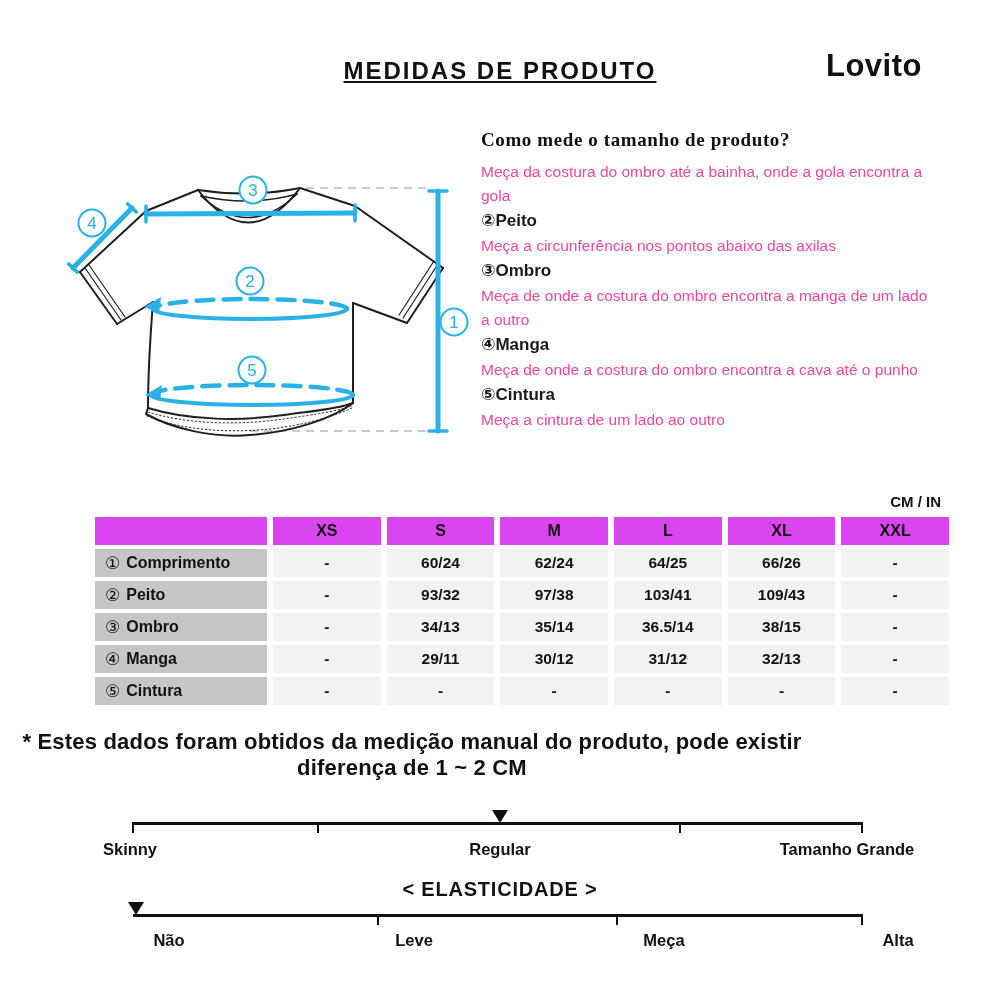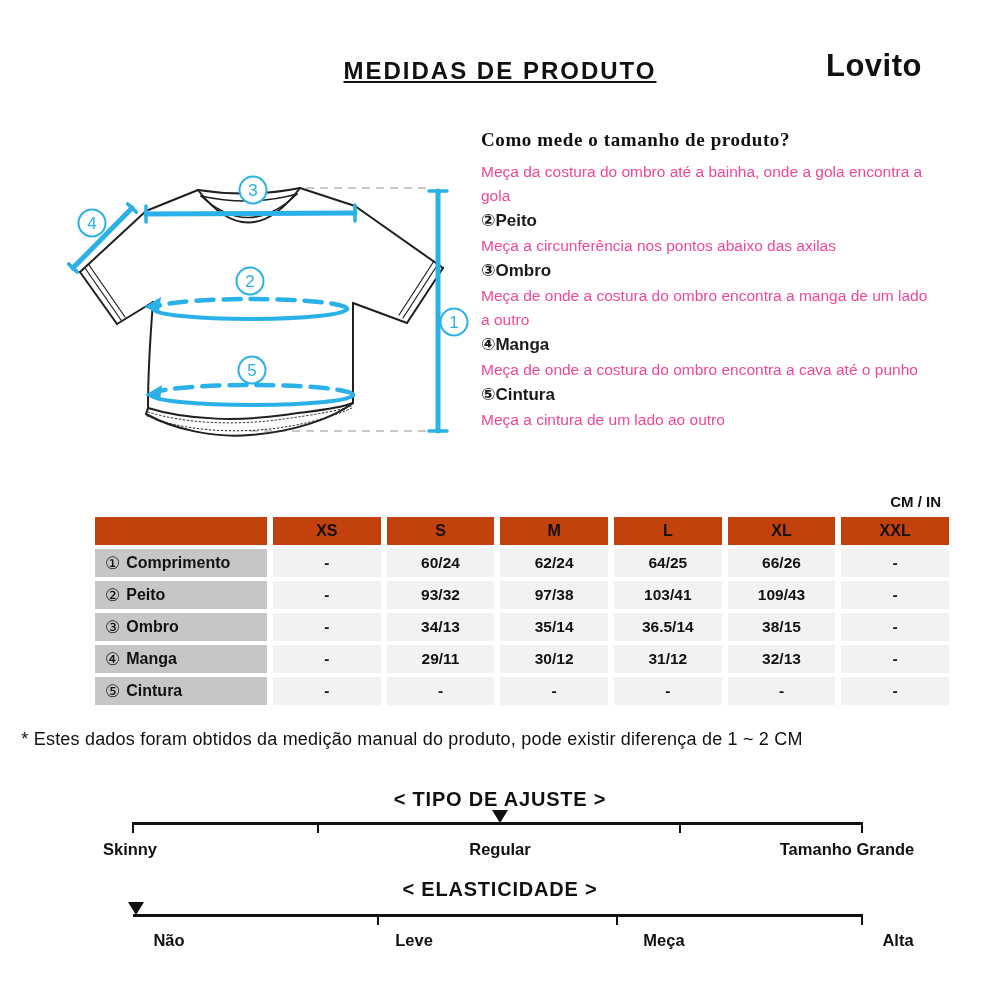--- a/index.html
+++ b/index.html
@@ -37,29 +37,29 @@
   .size-table {
     position:absolute; left:95px; top:517px; width:854px;
     display:grid;
     grid-template-columns:172px repeat(6, 1fr);
     column-gap:6px; row-gap:4px;
   }
   .size-table .cell {
     height:28px; display:flex; align-items:center; justify-content:center;
     font-size:15.5px; font-weight:bold; background:#f2f2f2;
   }
-  .size-table .head { background:#c2410c; font-size:16px; }
+  .size-table .head { background:#d946ef; font-size:16px; }
   .size-table .rowlabel {
     background:#c6c6c6; justify-content:flex-start; padding-left:10px; font-size:16px;
   }
   .size-table .rowlabel .circ { margin-right:6px; font-weight:normal; font-size:17px; }
 
   .note {
     position:absolute; top:729px; left:0; width:824px; text-align:center;
-    font-size:18px; font-weight:normal; letter-spacing:0.2px;
+    font-size:22px; font-weight:bold; letter-spacing:0.2px;
   }
 
   
   .slider-title {
     position:absolute; left:0; width:1000px; text-align:center;
     font-size:20px; font-weight:bold; letter-spacing:0.8px;
   }
   .slider-title.t1 { top:788px; }
   .slider-title.t2 { top:878px; }
   .slider-line {
@@ -246,21 +246,20 @@
     <div class="cell">-</div>
     <div class="cell">-</div>
     <div class="cell">-</div>
     <div class="cell">-</div>
     <div class="cell">-</div>
     <div class="cell">-</div>
   </div>
 
   <div class="note">* Estes dados foram obtidos da medição manual do produto, pode existir diferença de 1 ~ 2 CM</div>
 
-  <div class="slider-title t1">&lt; TIPO DE AJUSTE &gt;</div>
   <div class="slider-line l1">
     <div class="tick" style="left:0%"></div>
     <div class="tick" style="left:25.4%"></div>
     <div class="tick" style="left:75%"></div>
     <div class="tick" style="left:100%"></div>
     <div class="marker" style="left:50.3%"></div>
   </div>
   <span class="slider-label row1" style="left:130px">Skinny</span>
   <span class="slider-label row1" style="left:500px">Regular</span>
   <span class="slider-label row1" style="left:847px">Tamanho Grande</span>

